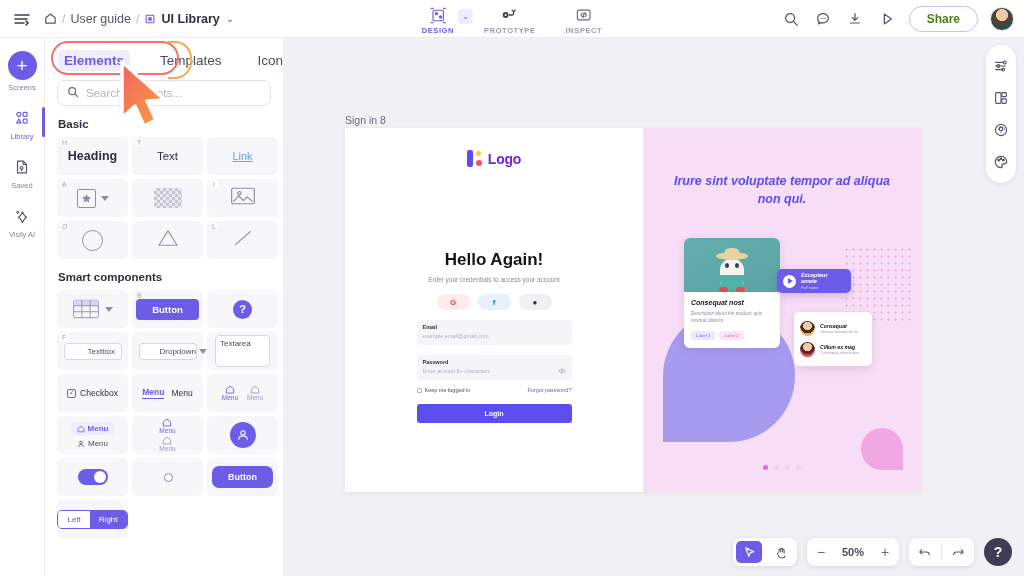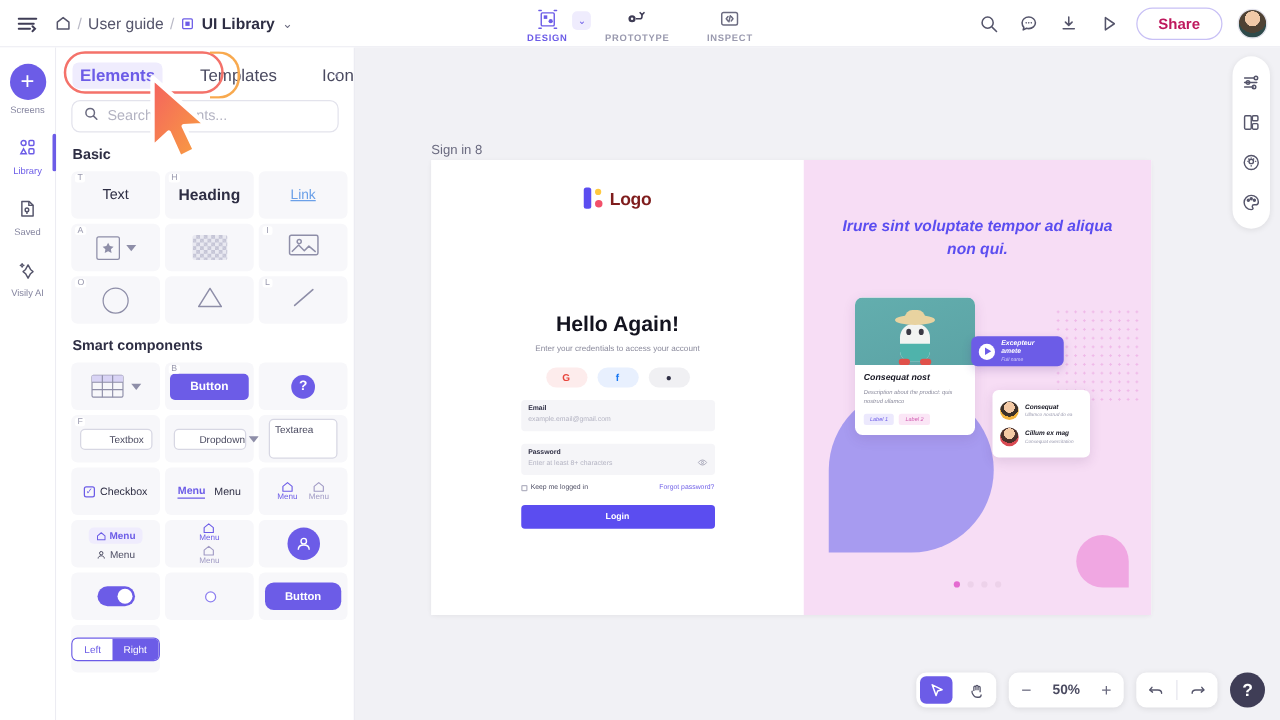--- a/index.html
+++ b/index.html
@@ -41,21 +41,21 @@
     display: flex; align-items: center; justify-content: center;
     position: absolute; right: -19px; top: 3px; color: #6c5ce7; font-size: 8px;
   }
 
   .topright {
     position: absolute; right: 10px; top: 0; height: 38px;
     display: flex; align-items: center; gap: 12px;
   }
   .ticon { width: 20px; height: 20px; display: flex; align-items: center; justify-content: center; color: #55556b; }
   .share-btn {
-    border: 1px solid #c8c0f5; border-radius: 16px; color: #be185d;
+    border: 1px solid #c8c0f5; border-radius: 16px; color: #4d7c0f;
     font-size: 12px; font-weight: bold; padding: 5px 17px; background: #fff;
   }
   .avatar-top {
     width: 24px; height: 24px; border-radius: 50%;
     background: radial-gradient(circle at 50% 32%, #f0c9a8 0 32%, #4f4234 33% 60%, #2e4a4a 61% 100%);
     border: 1px solid #e3e3ec; overflow: hidden;
   }
 
   
   .rail {
@@ -166,21 +166,21 @@
   .artboard {
     position: absolute; left: 61px; top: 90px; width: 576px; height: 364px;
     background: #fff; box-shadow: 0 1px 4px rgba(0,0,0,.07); display: flex; overflow: hidden;
   }
   .ab-left { width: 298px; position: relative; background: #fff; }
   .logo-wrap { position: absolute; left: 0; right: 0; top: 22px; display: flex; justify-content: center; align-items: center; gap: 5px; }
   .logo-mark { position: relative; width: 16px; height: 17px; }
   .logo-bar { position: absolute; left: 0; top: 0; width: 6px; height: 17px; background: #5b4df0; border-radius: 2px; }
   .logo-d1 { position: absolute; left: 9px; top: 1px; width: 5px; height: 5px; border-radius: 50%; background: #ffc940; }
   .logo-d2 { position: absolute; left: 9px; top: 10px; width: 6px; height: 6px; border-radius: 50%; background: #f2506a; }
-  .logo-text { font-size: 14px; font-weight: bold; color: #7f1d1d; letter-spacing: -0.2px; }
+  .logo-text { font-size: 14px; font-weight: bold; color: #6d28d9; letter-spacing: -0.2px; }
 
   .signin-body { position: absolute; left: 0; right: 0; top: 122px; display: flex; flex-direction: column; align-items: center; }
   .hello { font-size: 17px; font-weight: bold; color: #13131f; }
   .hello-sub { font-size: 6.5px; color: #8a8a9c; margin-top: 6px; }
   .socials { display: flex; gap: 8px; margin-top: 11px; }
   .soc { width: 33px; height: 16px; border-radius: 8px; display: flex; align-items: center; justify-content: center; font-size: 8px; font-weight: bold; }
   .soc-g { background: #fdecec; color: #e8453c; }
   .soc-f { background: #e8f0fe; color: #1877f2; }
   .soc-a { background: #f0f0f3; color: #2e2e44; }
 
@@ -428,26 +428,26 @@
           <circle cx="6" cy="6" r="4"></circle>
             <path d="M9 9l3.2 3.2" stroke-linecap="round"></path>
         </svg>
       </span>
       <span class="sph">Search elements...</span>
     </div>
 
     <div class="section-title">Basic</div>
     <div class="grid">
       <div class="cell">
+        <span class="kbd">H</span>
+        <span class="cell-heading">Heading</span>
+      </div>
+      <div class="cell">
         <span class="kbd">T</span>
         <span class="cell-text">Text</span>
-      </div>
-      <div class="cell">
-        <span class="kbd">H</span>
-        <span class="cell-heading">Heading</span>
       </div>
       <div class="cell">
         <span class="cell-link">Link</span>
       </div>
       <div class="cell">
         <span class="kbd">A</span>
         <span class="sq-outline">
           <svg width="11" height="11" viewBox="0 0 12 12" fill="#8e8ea8">
               <path d="M6 1.2l1.5 3 3.3.5-2.4 2.3.6 3.3L6 8.8 3 10.3l.6-3.3L1.2 4.7l3.3-.5z"></path>
             </svg>

